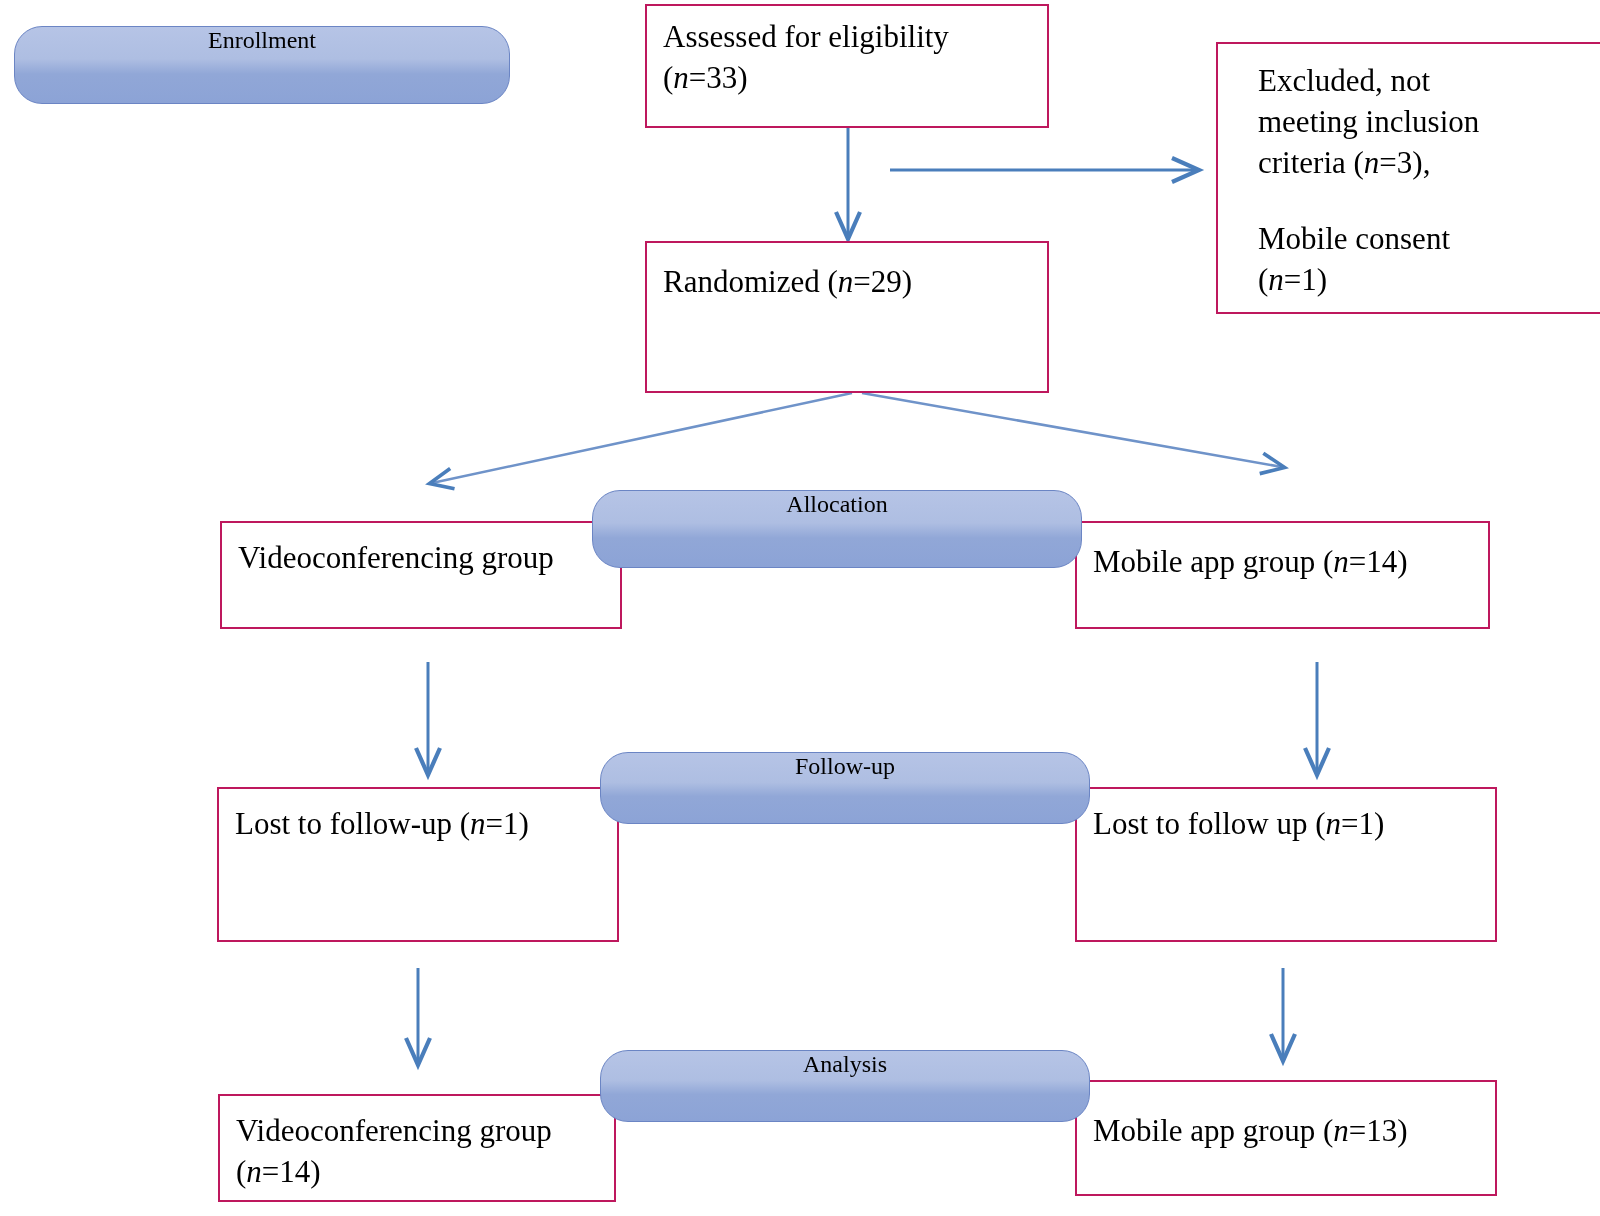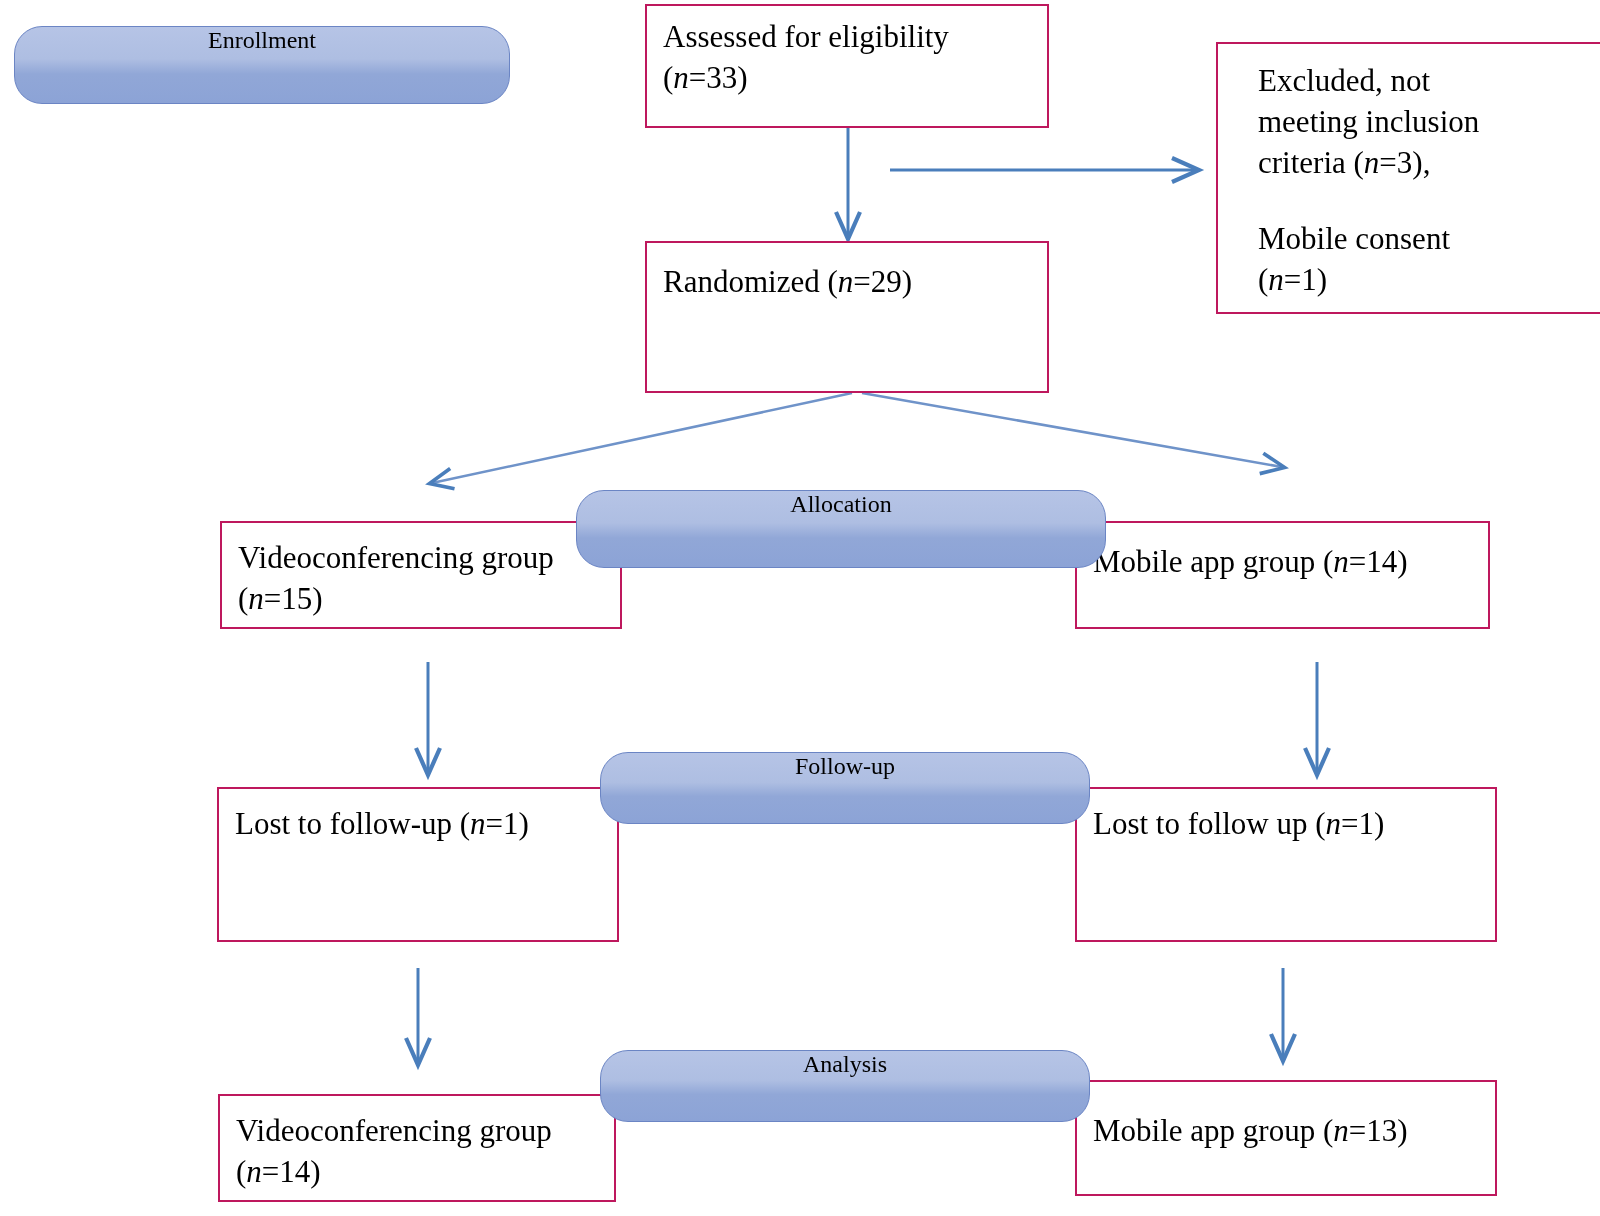--- a/index.html
+++ b/index.html
@@ -84,21 +84,21 @@
 
     <line x1="418" y1="968" x2="418" y2="1062" stroke="#4a7ebb" stroke-width="3" marker-end="url(#ah)"></line>
 
     <line x1="1283" y1="968" x2="1283" y2="1058" stroke="#4a7ebb" stroke-width="3" marker-end="url(#ah)"></line>
   </svg>
 
   <div class="banner" style="left:14px; top:26px; width:496px; height:78px;">
     <span>Enrollment</span>
   </div>
 
-  <div class="banner" style="left:576px; top:490px; width:530px; height:78px;">
+  <div class="banner" style="left:592px; top:490px; width:490px; height:78px;">
     <span>Allocation</span>
   </div>
 
   <div class="banner" style="left:600px; top:1050px; width:490px; height:72px;">
     <span>Analysis</span>
   </div>
 
   <div class="banner" style="left:600px; top:752px; width:490px; height:72px;">
     <span>Follow-up</span>
   </div>
@@ -115,21 +115,20 @@
     <p class="spacer-before">Mobile consent</p>
     <p><span>(</span><span class="ital">n</span><span>=1)</span></p>
   </div>
 
   <div class="box" style="left:645px; top:241px; width:404px; height:152px; padding-top:18px;">
     <p><span>Randomized (</span><span class="ital">n</span><span>=29)</span></p>
   </div>
 
   <div class="box" style="left:220px; top:521px; width:402px; height:108px; padding-top:14px;">
     <p>Videoconferencing group</p>
-    <p><span>(</span><span class="ital">n</span><span>=15)</span></p>
   </div>
 
   <div class="box" style="left:1075px; top:521px; width:415px; height:108px; padding-top:18px;">
     <p><span>Mobile app group (</span><span class="ital">n</span><span>=14)</span></p>
   </div>
 
   <div class="box" style="left:217px; top:787px; width:402px; height:155px; padding-top:14px;">
     <p><span>Lost to follow-up (</span><span class="ital">n</span><span>=1)</span></p>
   </div>
 

